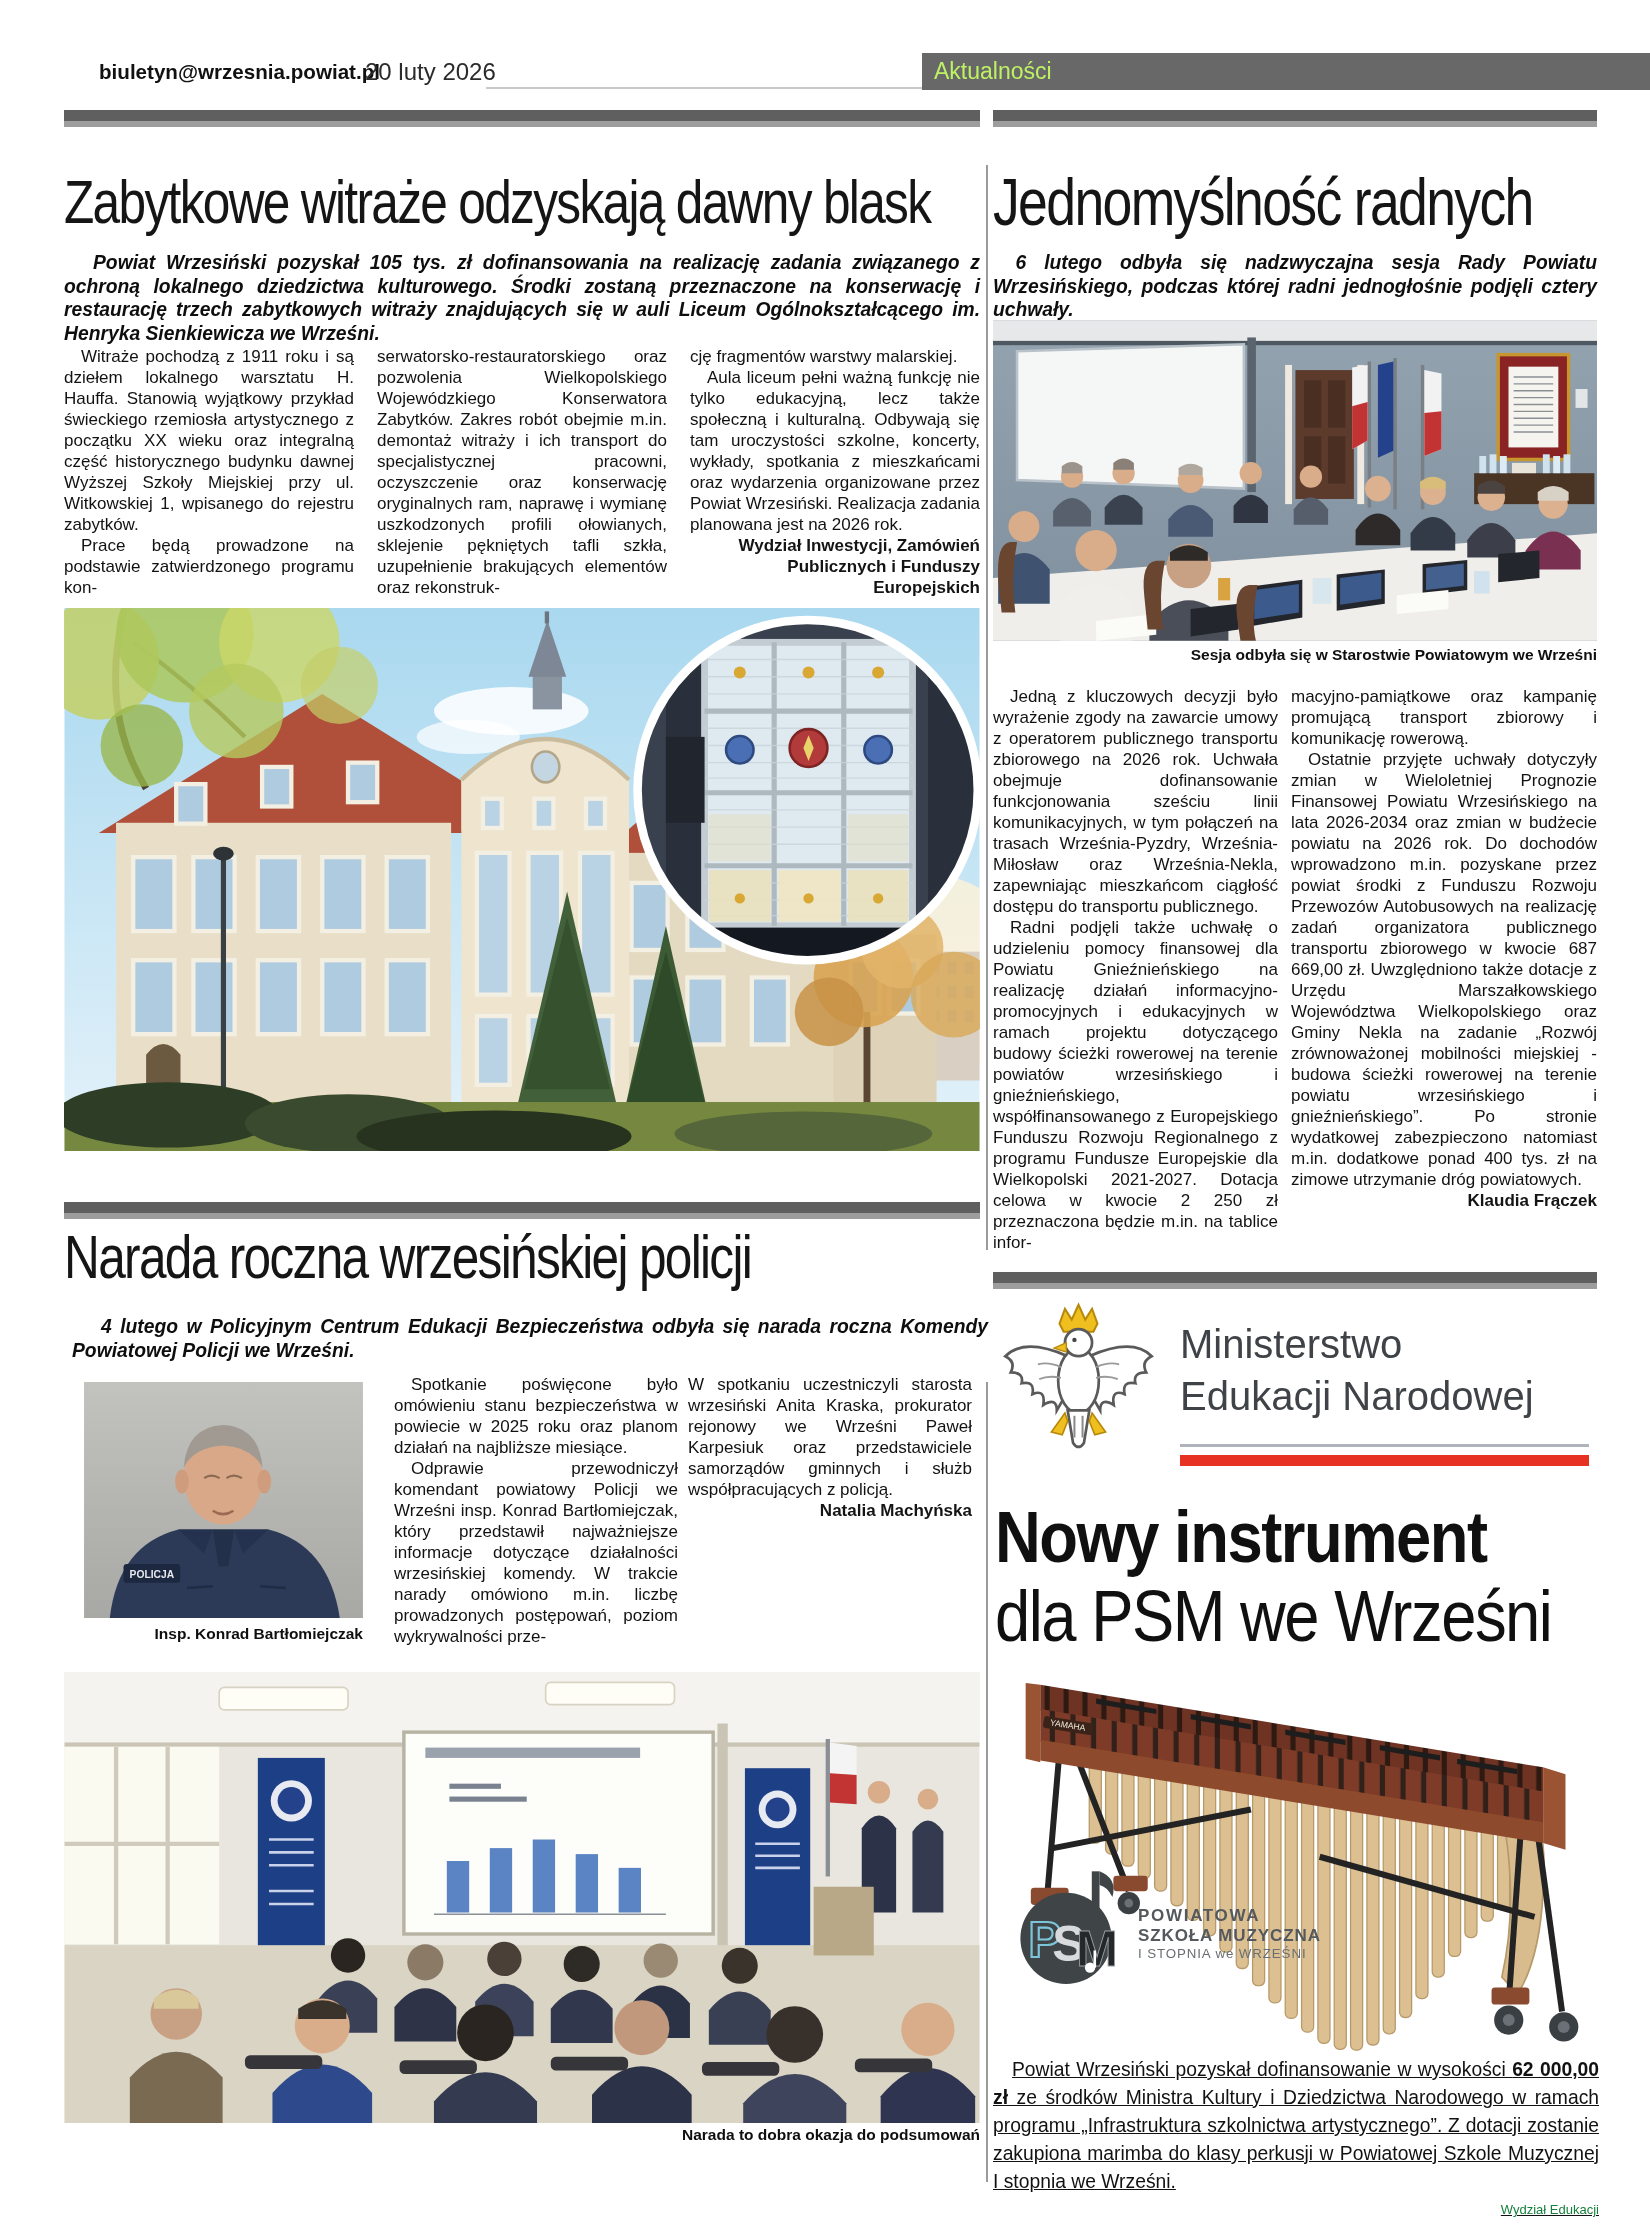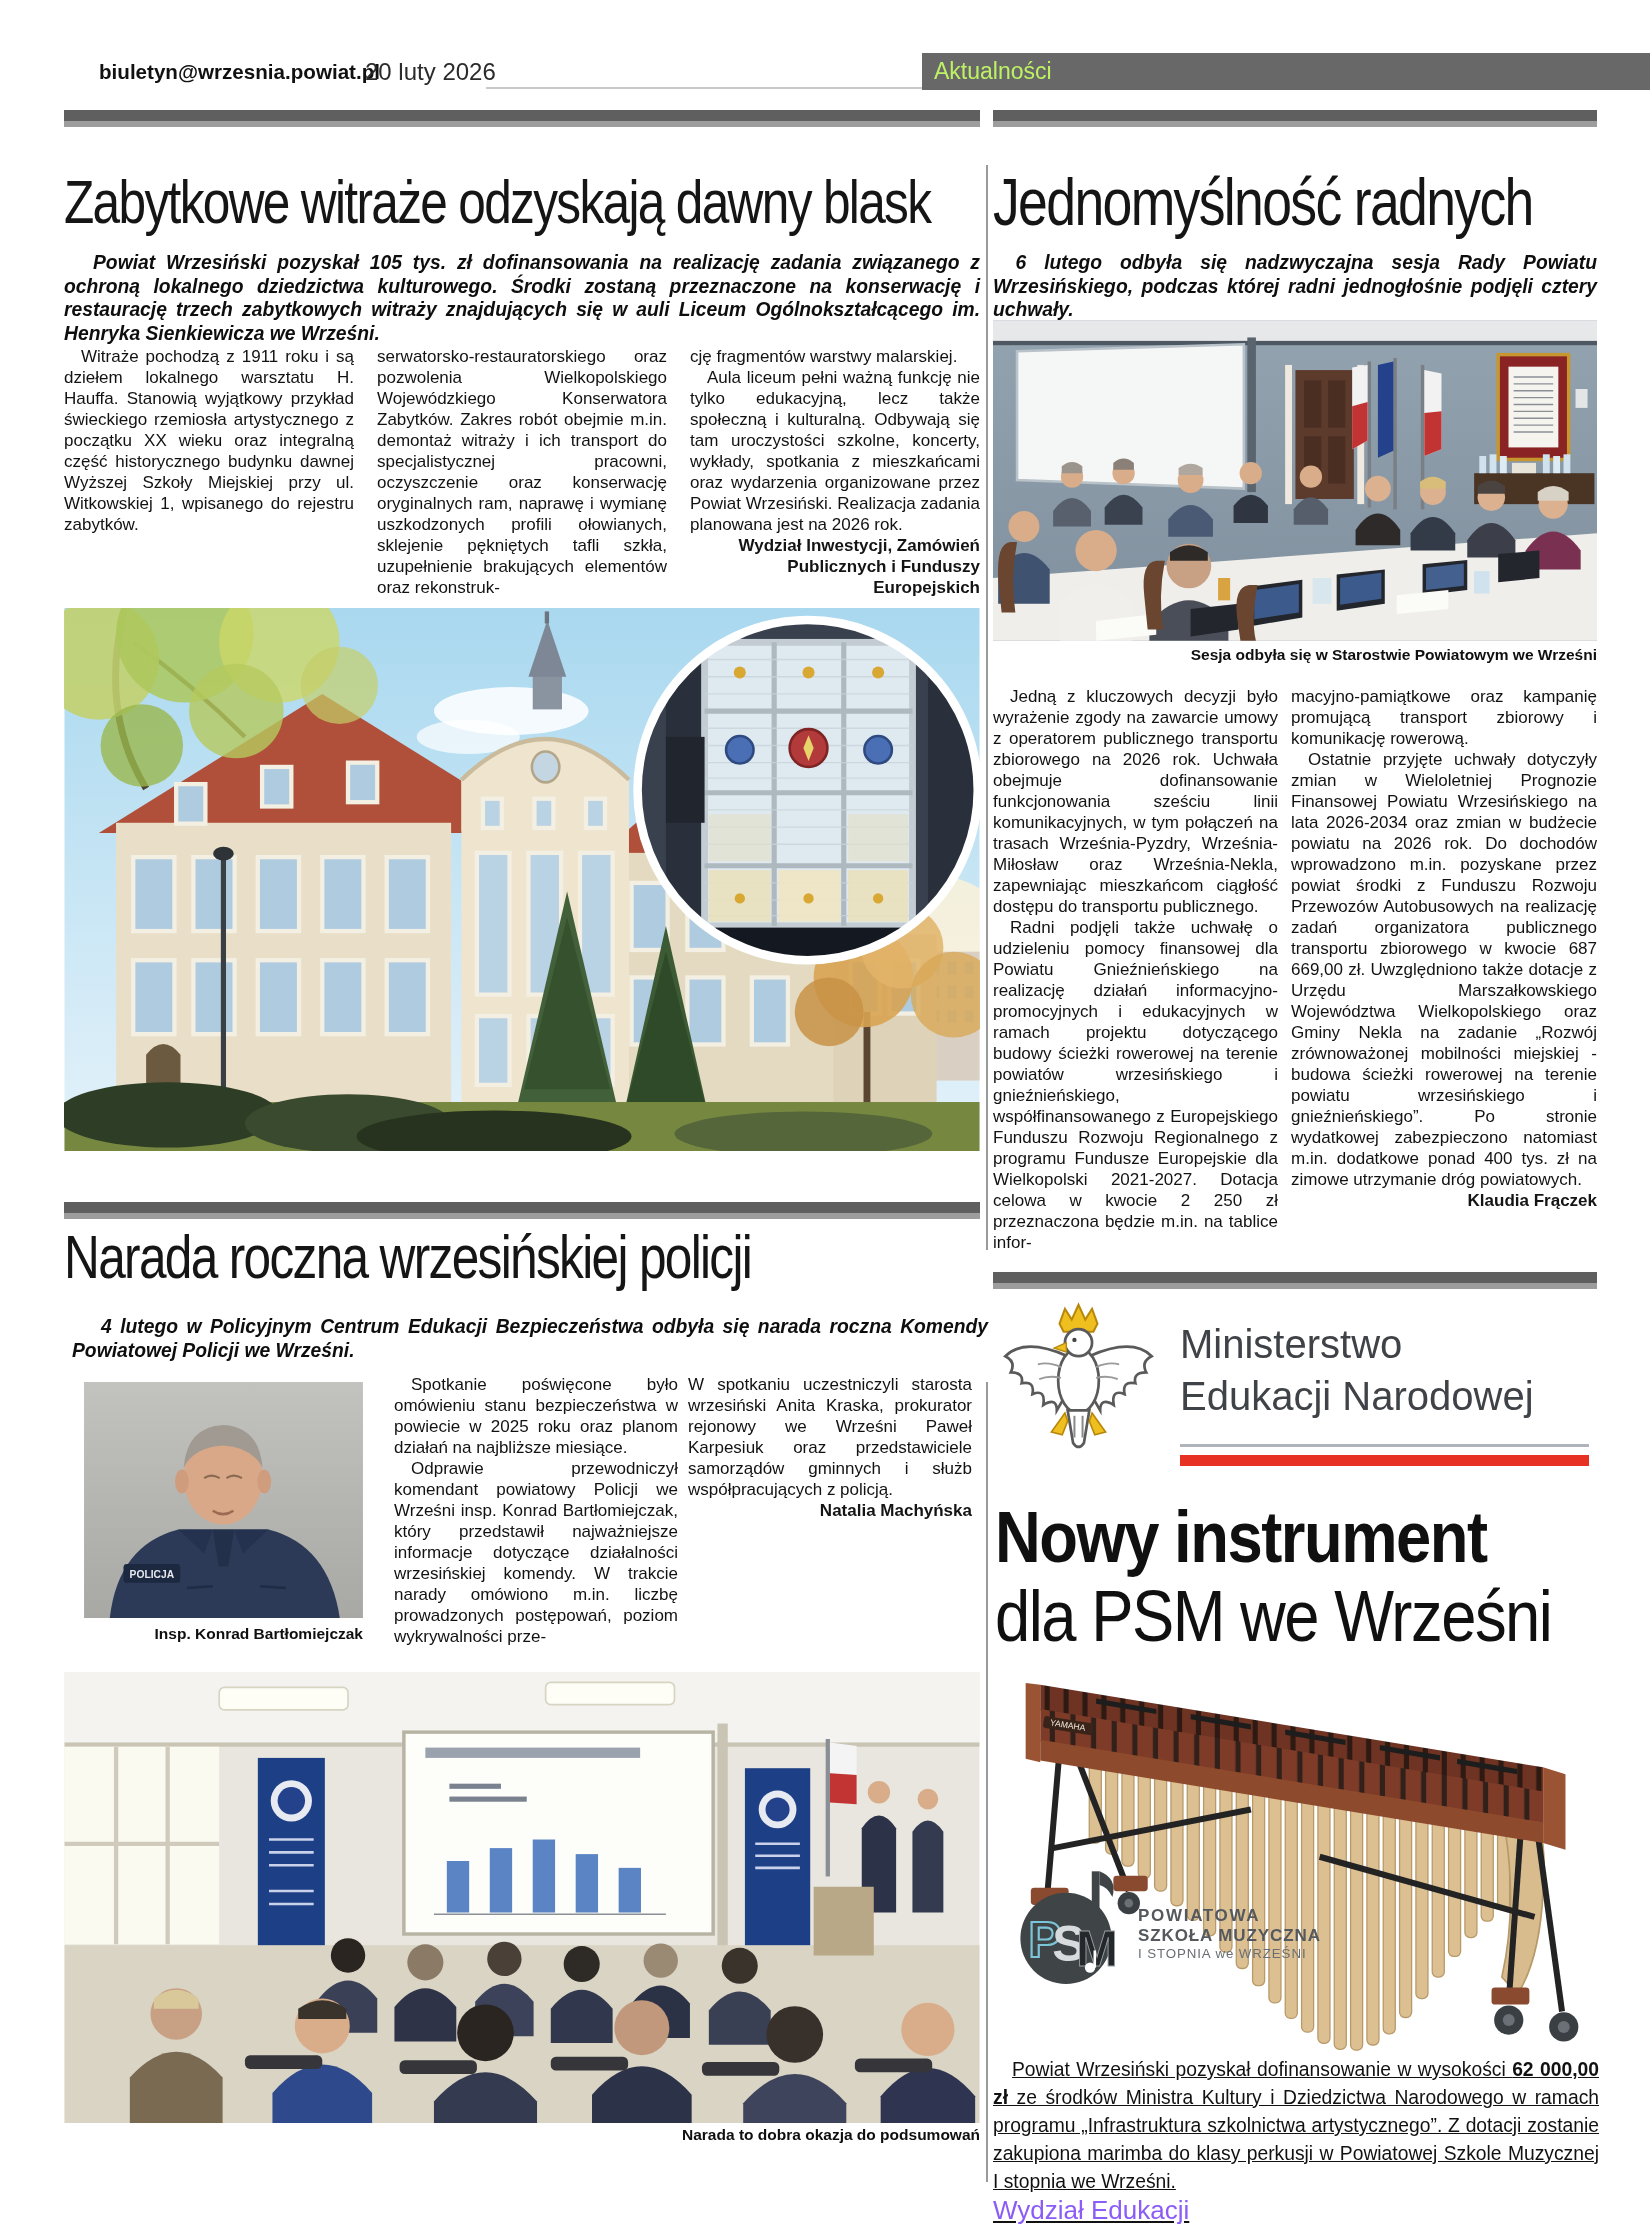--- a/index.html
+++ b/index.html
@@ -30,21 +30,21 @@
   .bodycol.cont p:first-child{text-indent:0;}
   .sig{font-weight:bold;text-align:right;font-size:17px;line-height:21px;}
   .caption{font-size:15.5px;font-weight:bold;text-align:right;color:#0f0f0f;}
   
   .min-text{font-size:40px;color:#3f4347;letter-spacing:0;}
   .min-grayline{height:2.6px;background:#aeb4b9;}
   .min-redline{height:11.2px;background:#e63123;}
   
   .psm-body{font-size:19.3px;line-height:28px;text-align:justify;color:#111;text-decoration:underline;}
   .psm-body .lead-indent{display:inline-block;width:19px;}
-  .psm-author{font-size:26px;line-height:28px;text-align:left;color:#8b5cf6;}
+  .psm-author{font-size:13px;line-height:28px;text-align:right;color:#15803d;}
   
   .psm-l1{font-size:17px;font-weight:bold;color:#55595d;letter-spacing:1.7px;}
   .psm-l2{font-size:17px;font-weight:bold;color:#55595d;letter-spacing:0.9px;}
   .psm-l3{font-size:13.3px;color:#6a6e72;letter-spacing:0.9px;}
   svg{display:block;}
 </style>
 </head>
 <body>
 
 <div id="page">
@@ -59,20 +59,21 @@
 
   <div class="abs bar" style="left:64px;top:110px;width:916px;"></div>
   <div class="abs bar" style="left:993px;top:110px;width:604px;"></div>
   <div class="abs vdiv" style="left:986px;top:165px;height:1085px;"></div>
   <div class="abs vdiv" style="left:986px;top:1382px;height:800px;"></div>
 
   <div class="abs headline" style="left:64px;top:169px;">Zabytkowe witraże odzyskają dawny blask</div>
   <div class="abs lead" style="left:64px;top:251px;width:916px;">Powiat Wrzesiński pozyskał 105 tys. zł dofinansowania na realizację zadania związanego z ochroną lokalnego dziedzictwa kulturowego. Środki zostaną przeznaczone na konserwację i restaurację trzech zabytkowych witraży znajdujących się w auli Liceum Ogólnokształcącego im. Henryka Sienkiewicza we Wrześni.</div>
   <div class="abs bodycol" style="left:64px;top:346px;width:290px;">
       <p>Witraże pochodzą z 1911 roku i są dziełem lokalnego warsztatu H. Hauffa. Stanowią wyjątkowy przykład świeckiego rzemiosła artystycznego z początku XX wieku oraz integralną część historycznego budynku dawnej Wyższej Szkoły Miejskiej przy ul. Witkowskiej 1, wpisanego do rejestru zabytków.</p>
+      <p>Prace będą prowadzone na podstawie zatwierdzonego programu kon-</p>
     </div>
   <div class="abs bodycol cont" style="left:377px;top:346px;width:290px;">
       <p>serwatorsko-restauratorskiego oraz pozwolenia Wielkopolskiego Wojewódzkiego Konserwatora Zabytków. Zakres robót obejmie m.in. demontaż witraży i ich transport do specjalistycznej pracowni, oczyszczenie oraz konserwację oryginalnych ram, naprawę i wymianę uszkodzonych profili ołowianych, sklejenie pękniętych tafli szkła, uzupełnienie brakujących elementów oraz rekonstruk-</p>
     </div>
   <div class="abs" style="left:690px;top:346px;width:290px;">
     <div class="bodycol cont">
         <p>cję fragmentów warstwy malarskiej.</p>
         <p>Aula liceum pełni ważną funkcję nie tylko edukacyjną, lecz także społeczną i kulturalną. Odbywają się tam uroczystości szkolne, koncerty, wykłady, spotkania z mieszkańcami oraz wydarzenia organizowane przez Powiat Wrzesiński. Realizacja zadania planowana jest na 2026 rok.</p>
       </div>
     <div class="sig">Wydział Inwestycji, Zamówień Publicznych i Funduszy Europejskich</div>

